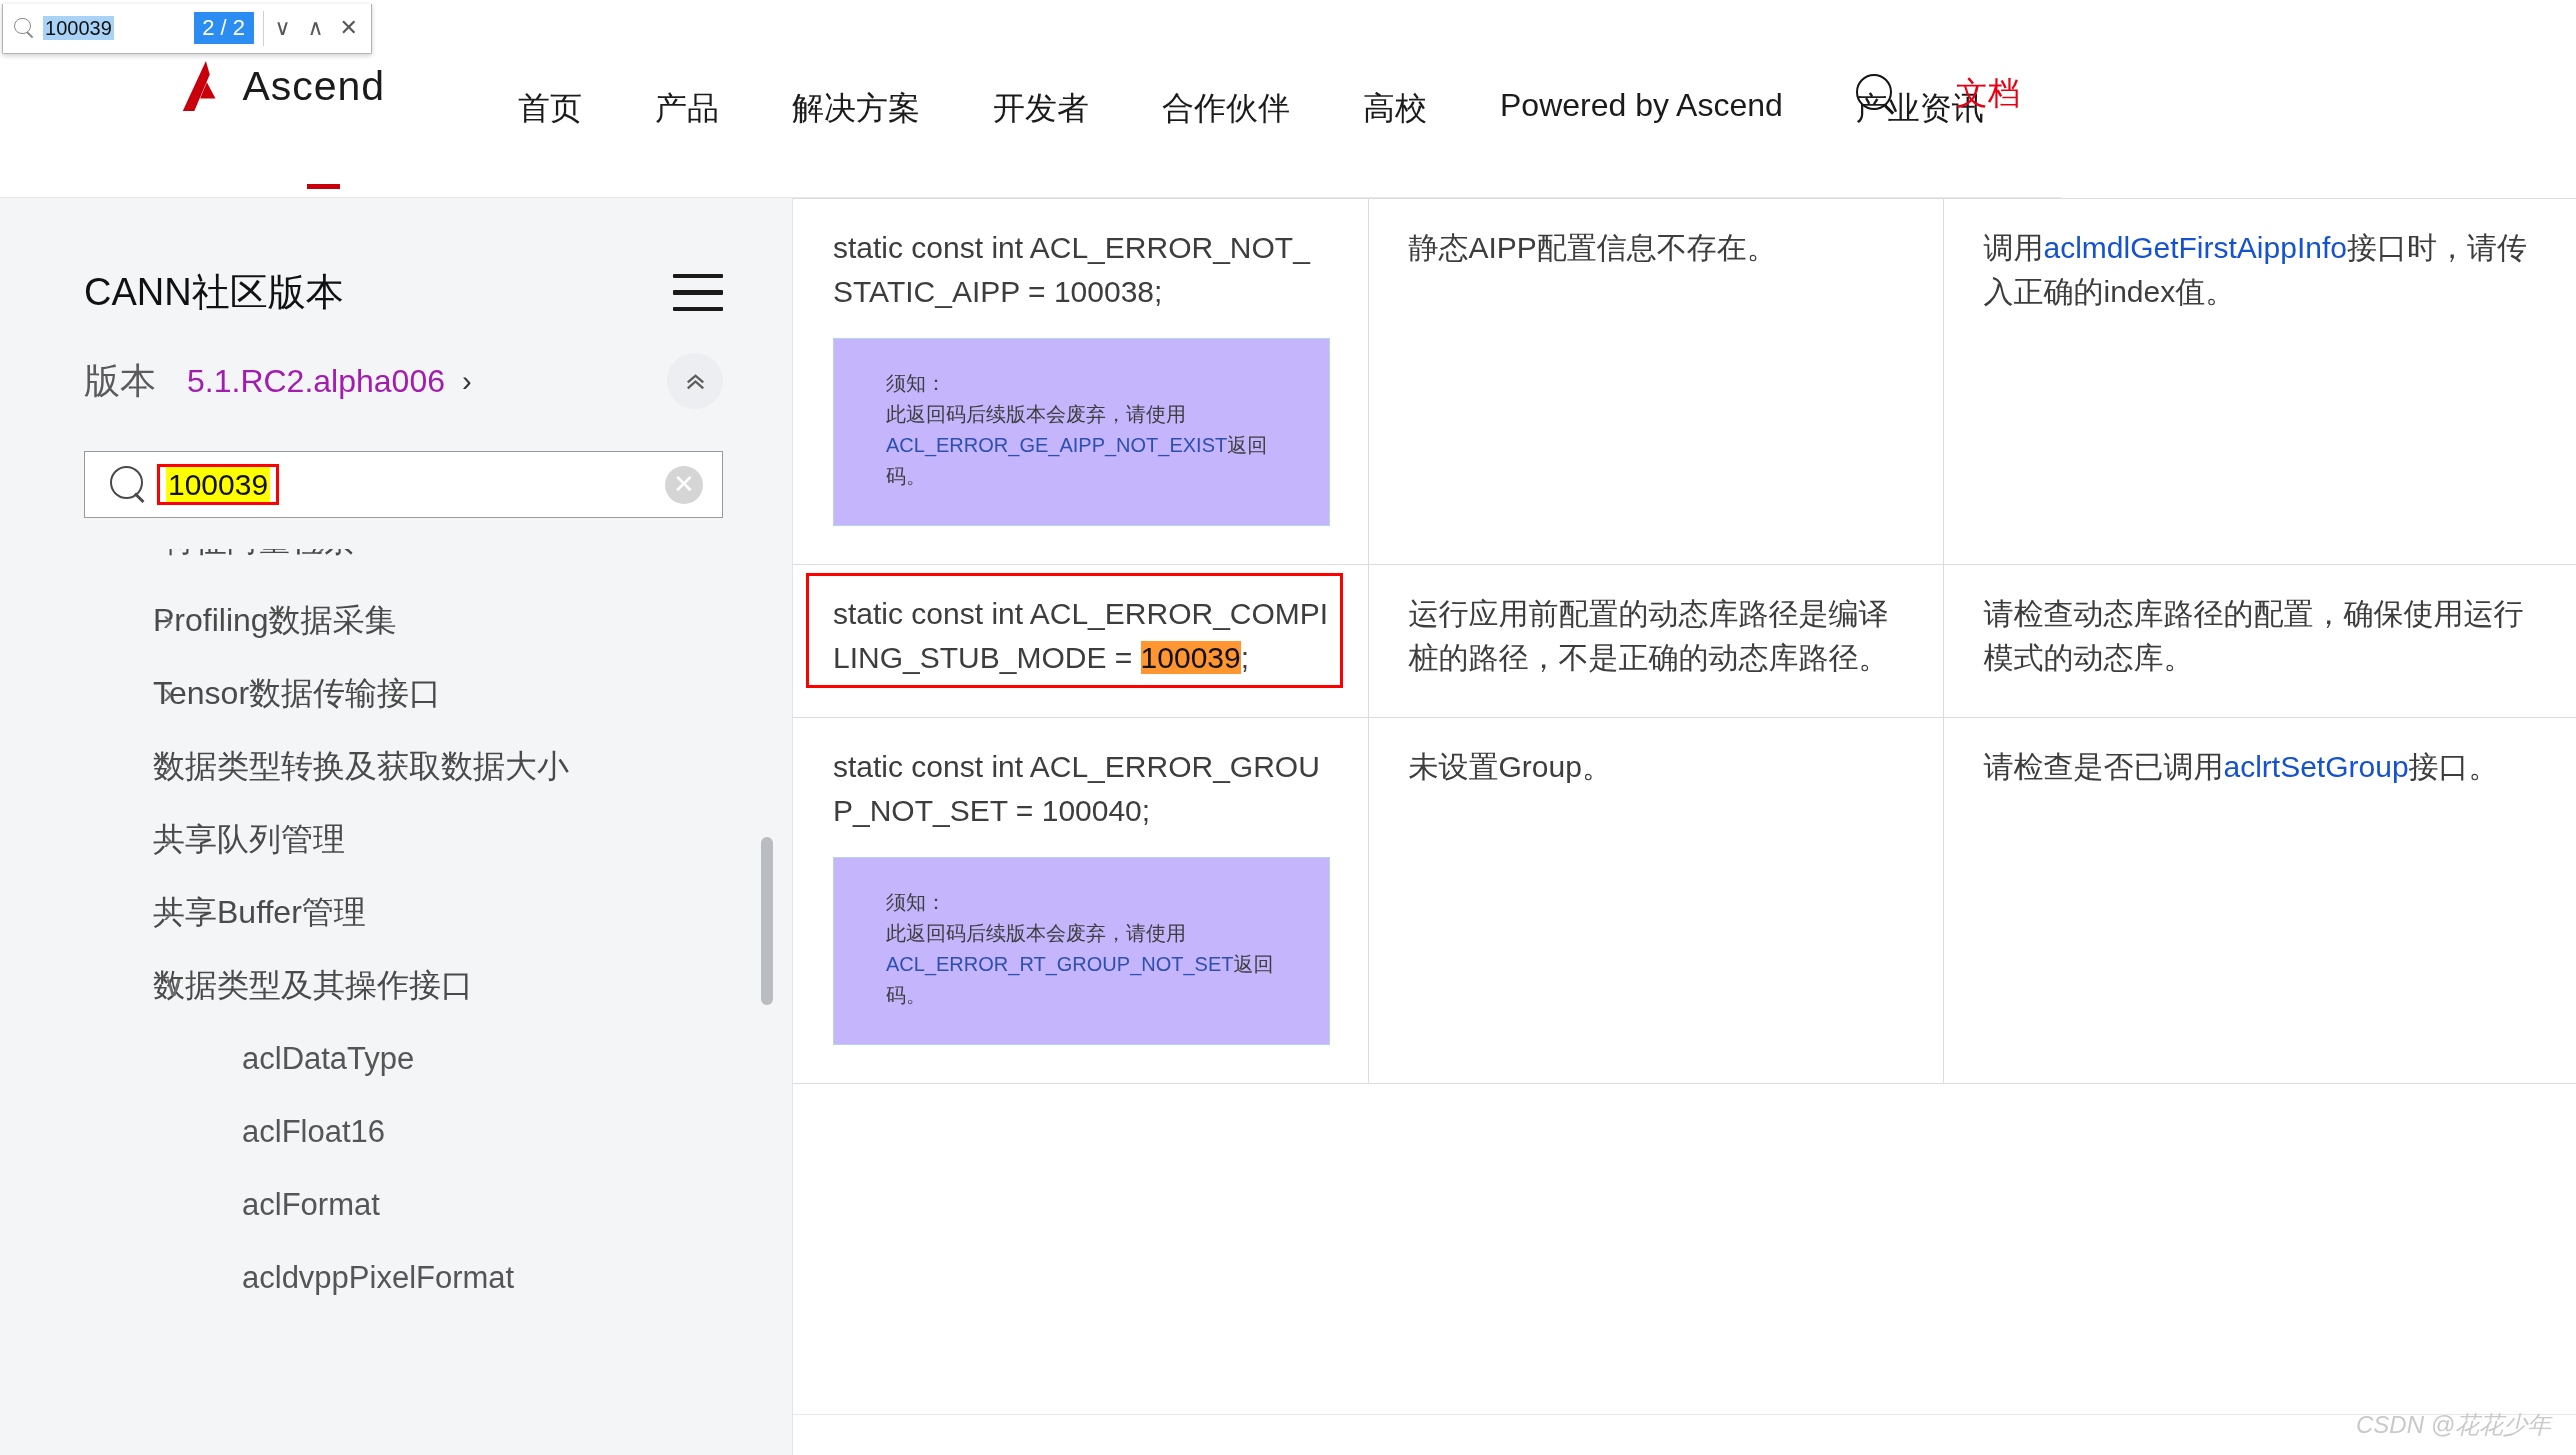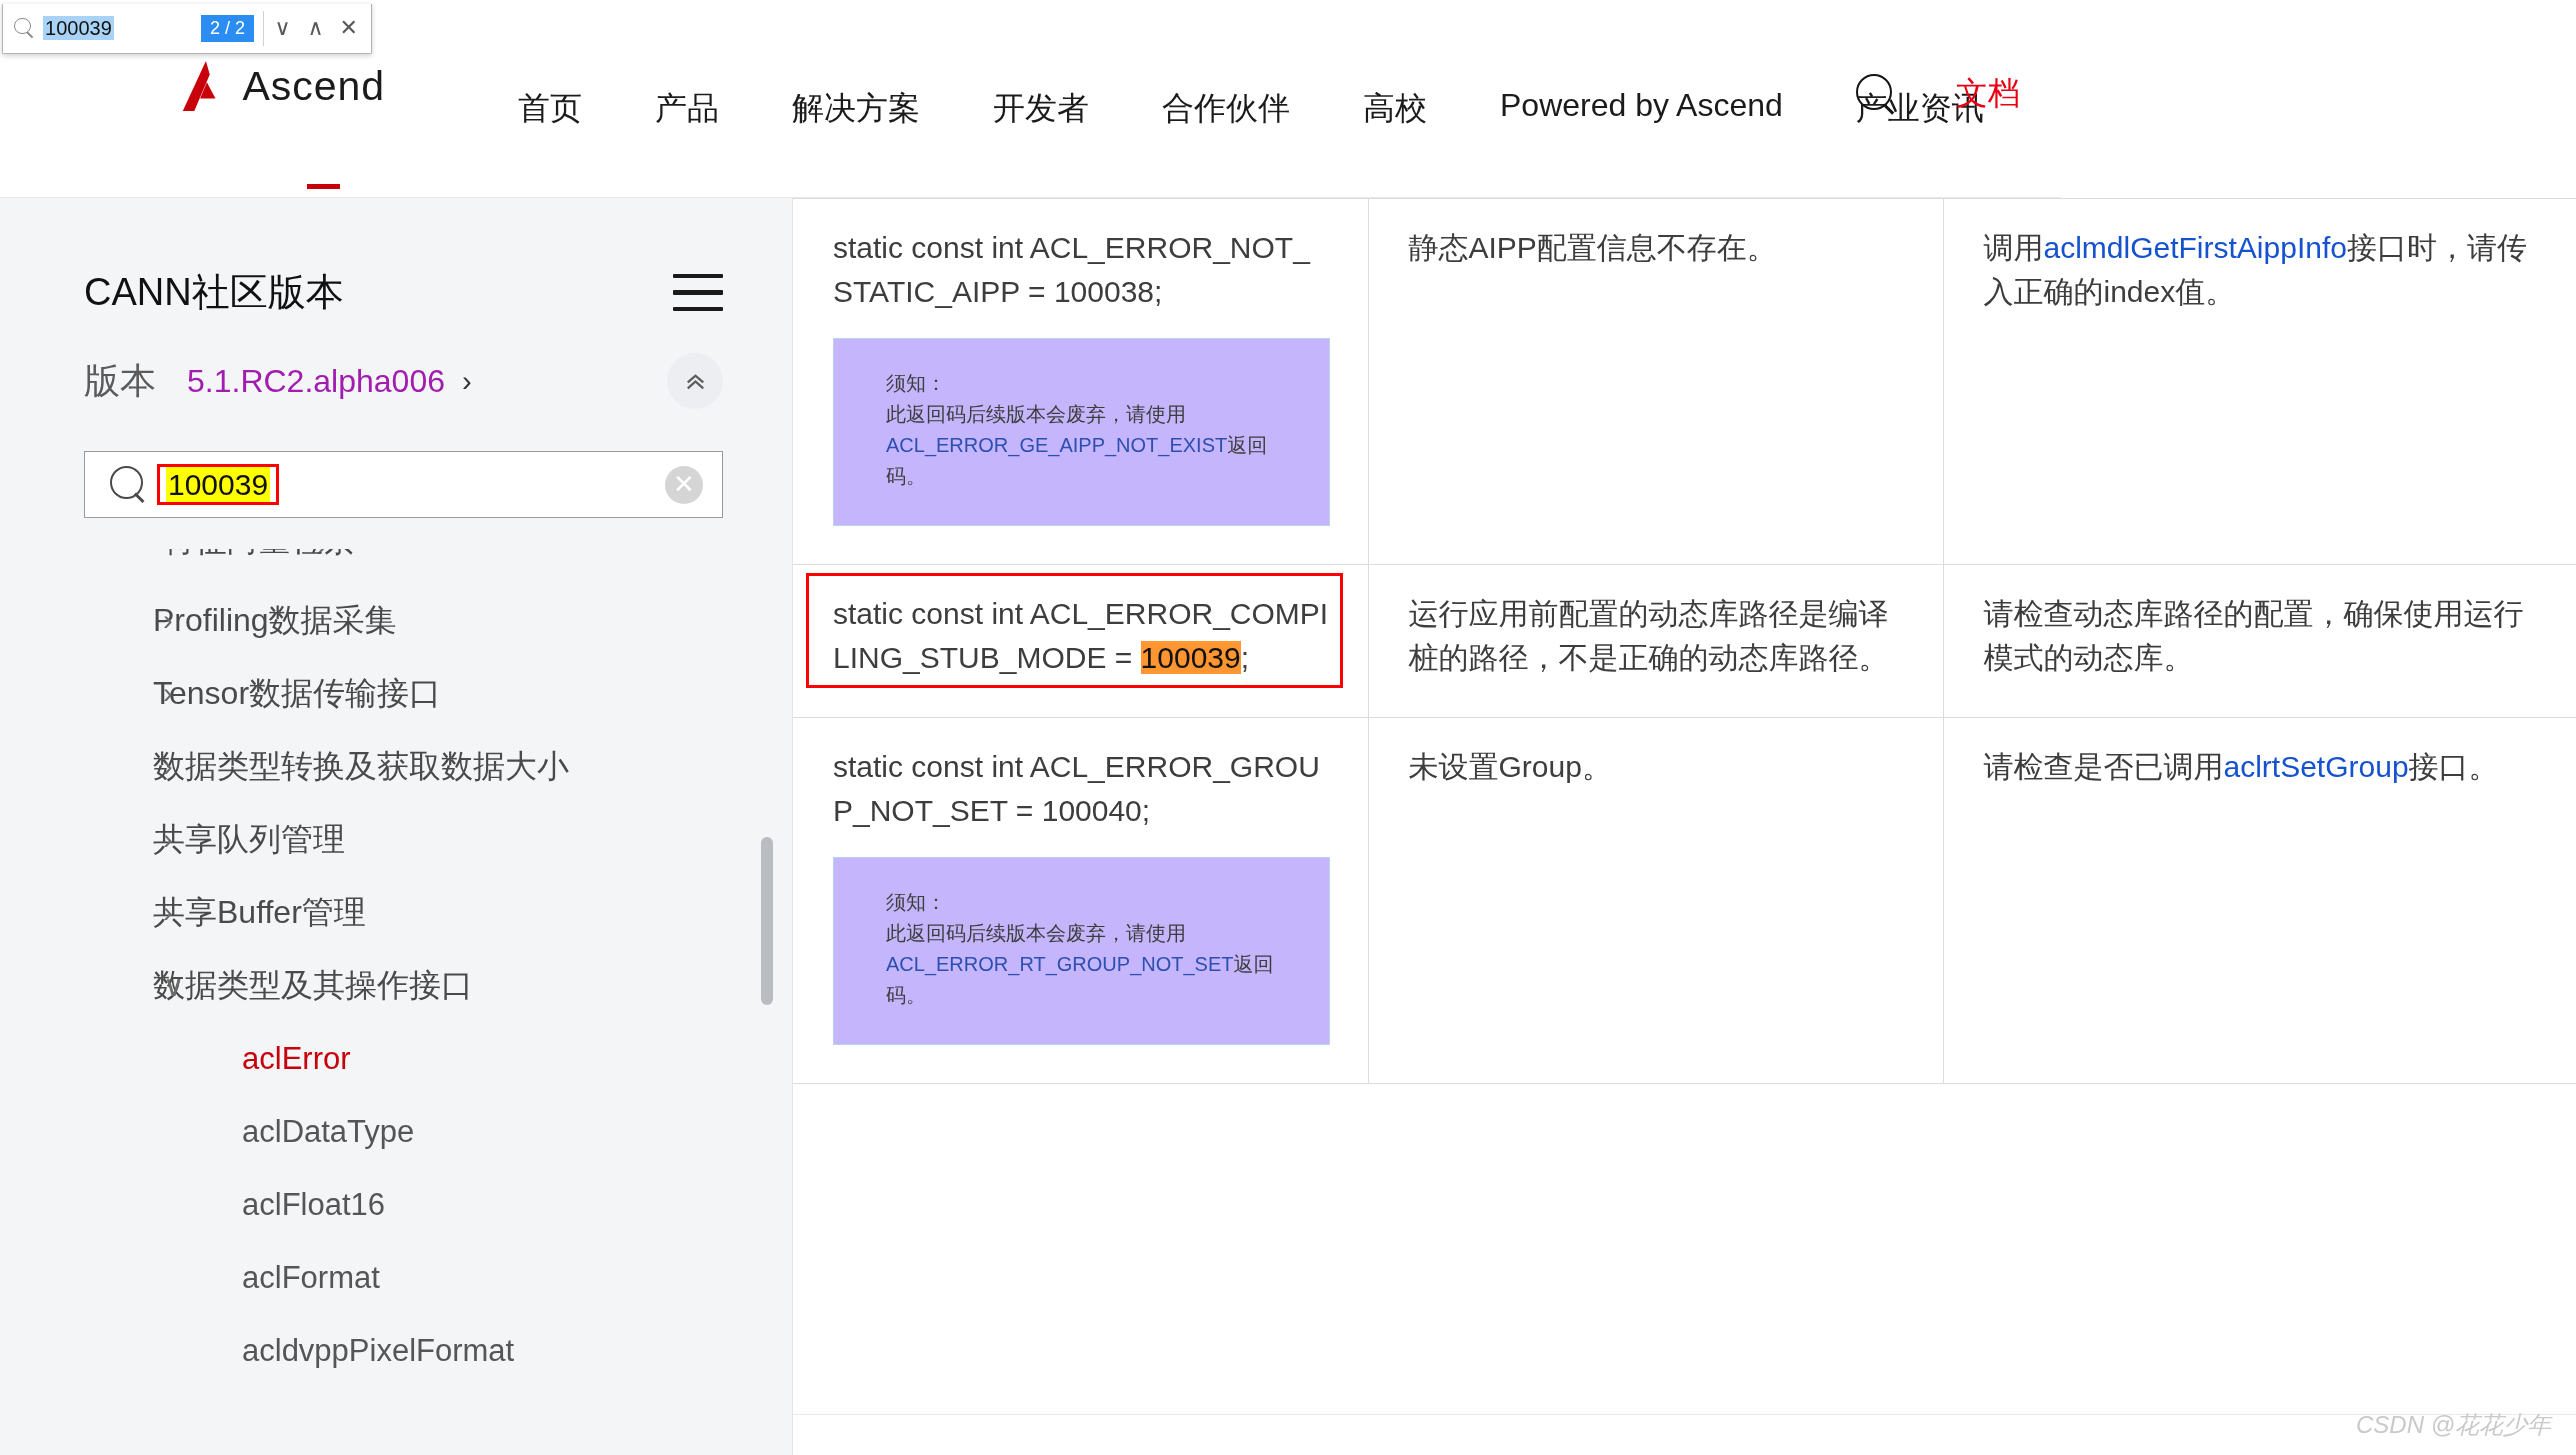--- a/index.html
+++ b/index.html
@@ -44,21 +44,21 @@
     background:#ffffff; border:1px solid #b3b3b3; border-top:none;
     box-shadow: 0 1.9px 4.8px rgba(0,0,0,.18);
     display:flex; align-items:center; padding:0 5.8px; z-index:50;
     border-radius:0 0 1.9px 1.9px;
   }
   .fb-search-ico { width:21px; height:21px; position:relative; margin:0 7.7px 0 5.8px; flex:none; }
   .fb-search-ico::before { content:""; position:absolute; left:0; top:0; width:14.4px; height:14.4px; border:1.9px solid #8a8a8a; border-radius:50%; }
   .fb-search-ico::after  { content:""; position:absolute; left:12.5px; top:13.4px; width:7.7px; height:1.9px; background:#8a8a8a; transform:rotate(45deg); transform-origin:left center; }
   .fb-input { flex:1; font-size:20px; color:#111; }
   .fb-input span { background:#a8d3f7; padding:1px 1.9px; }
-  .fb-count { background:#2b8cf2; color:#fff; font-size:18px; padding:2.9px 8.6px; margin-right:7.7px; white-space:nowrap; }
+  .fb-count { background:#2b8cf2; color:#fff; font-size:22px; padding:2.9px 8.6px; margin-right:7.7px; white-space:nowrap; }
   .fb-sep { width:1px; height:35px; background:#d0d0d0; margin:0 1.9px; }
   .fb-btn { width:33px; height:33px; display:flex; align-items:center; justify-content:center; color:#585858; font-size:22px; cursor:pointer; }
 
   
   .sidebar {
     position:absolute; left:0; top:198px; width:793px; height:1257px;
     background:#f3f5f7; border-right:1px solid #e2e4e7; overflow:hidden;
   }
   .sb-head { display:flex; align-items:center; justify-content:space-between; padding:69px 69px 0 84px; }
   .sb-title { font-size:38px; color:#111; }
@@ -225,23 +225,20 @@
         <span class="tlabel">共享队列管理</span>
       </div>
       <div class="tree-item">
         <span class="chev">›</span>
         <span class="tlabel">共享Buffer管理</span>
       </div>
       <div class="tree-item">
         <span class="chev">∨</span>
         <span class="tlabel">数据类型及其操作接口</span>
       </div>
-      <div class="tree-item leaf active">
-        <span class="tlabel">aclError</span>
-      </div>
       <div class="tree-item leaf">
         <span class="tlabel">aclDataType</span>
       </div>
       <div class="tree-item leaf">
         <span class="tlabel">aclFloat16</span>
       </div>
       <div class="tree-item leaf">
         <span class="tlabel">aclFormat</span>
       </div>
       <div class="tree-item leaf">

